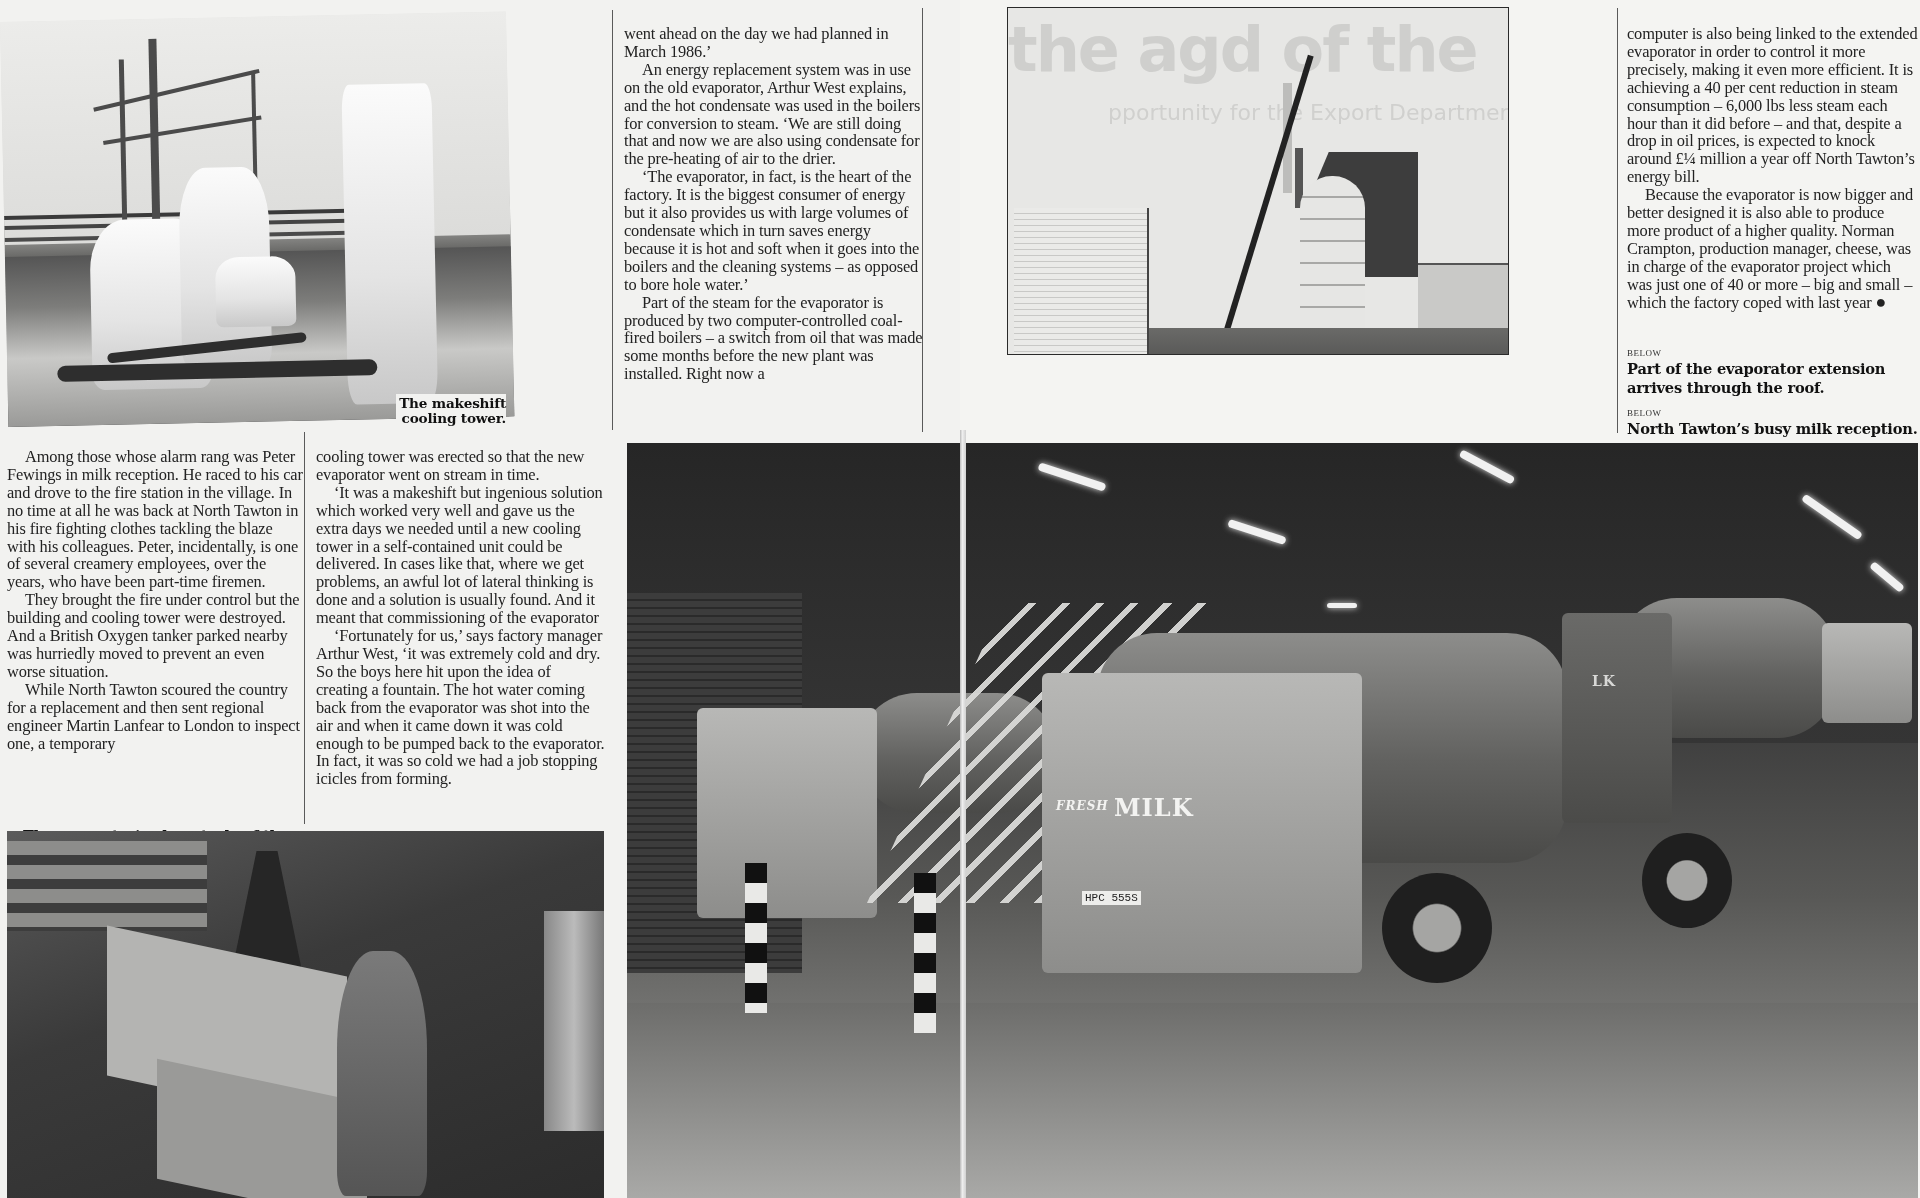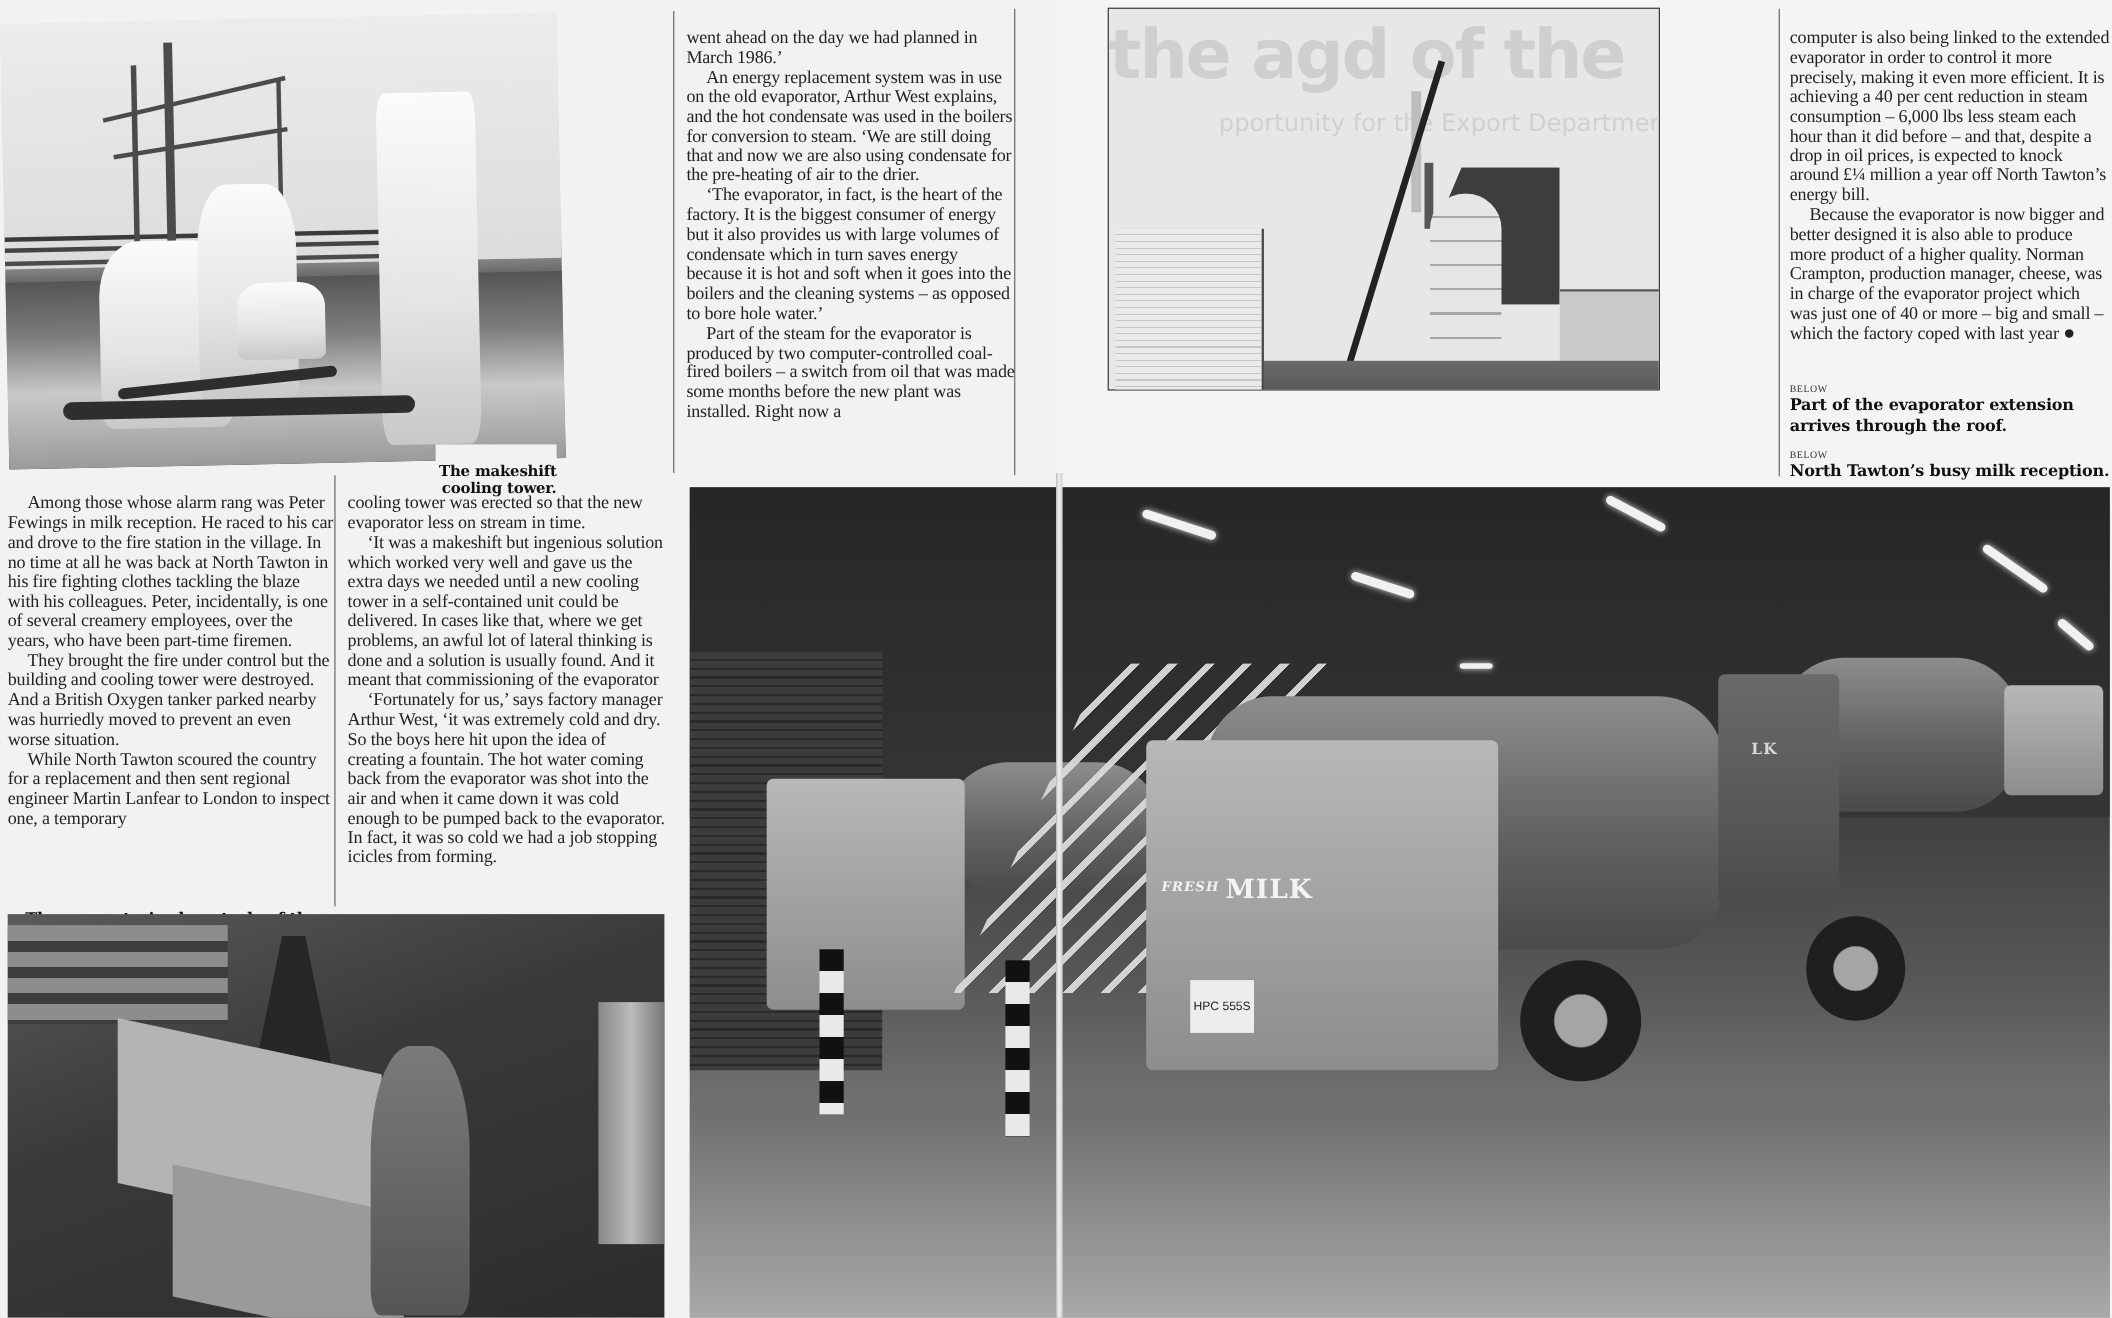--- a/index.html
+++ b/index.html
@@ -113,21 +113,21 @@
   }
   .photo-milk .ceiling { position: absolute; left: 0; top: 0; width: 100%; height: 300px; background: linear-gradient(180deg, #262626, #353535); }
   .photo-milk .light { position: absolute; height: 8px; background: #f1f1f1; border-radius: 4px; box-shadow: 0 0 6px #ddd; }
   .photo-milk .brickwall { position: absolute; left: 0; top: 150px; width: 175px; height: 380px; background: repeating-linear-gradient(180deg, #3c3c3c 0 6px, #2a2a2a 6px 8px); }
   .photo-milk .stairs { position: absolute; left: 240px; top: 160px; width: 340px; height: 300px; background: repeating-linear-gradient(135deg, transparent 0 18px, #d9d9d7 18px 24px); clip-path: polygon(40% 0, 100% 0, 60% 100%, 0 100%); opacity: .95; }
   .photo-milk .truck-cab { position: absolute; background: linear-gradient(180deg, #b8b8b6, #8d8d8b); border-radius: 6px; }
   .photo-milk .tank { position: absolute; background: linear-gradient(180deg, #8d8d8b, #626260 55%, #4a4a48); border-radius: 60px; }
   .photo-milk .wheel { position: absolute; background: radial-gradient(circle, #a5a5a3 0 30%, #1f1f1f 32%); border-radius: 50%; }
   .photo-milk .post { position: absolute; width: 22px; background: repeating-linear-gradient(180deg, #111 0 20px, #e9e9e7 20px 40px); }
   .photo-milk .milk-logo { position: absolute; font-family: "DejaVu Serif", serif; font-weight: bold; color: #f3f3f1; font-size: 24px; letter-spacing: 1px; }
-  .photo-milk .plate { position: absolute; background: #ededeb; color: #222; font-family: Liberation Sans, sans-serif; font-size: 11px; padding: 18px 3px; }
+  .photo-milk .plate { position: absolute; background: #ededeb; color: #222; font-family: Liberation Mono, monospace; font-size: 11px; padding: 1px 3px; }
   .photo-milk .floor { position: absolute; left: 0; top: 560px; width: 100%; height: 195px; background: linear-gradient(180deg, #6d6d6b, #a9a9a7); }
 </style>
 </head>
 <body>
 
 <div class="spread">
 
   <div class="page-left">
 
     <div class="photo photo-icicles">
@@ -139,33 +139,33 @@
       <div class="mast" style="left:90px;top:70px;width:170px;height:4px;transform:rotate(-12deg);"></div>
       <div class="mast" style="left:100px;top:110px;width:160px;height:4px;transform:rotate(-8deg);"></div>
       <div class="mast" style="left:250px;top:55px;width:4px;height:200px;"></div>
       <div class="ice" style="left:85px;top:200px;width:120px;height:170px;"></div>
       <div class="ice" style="left:175px;top:150px;width:90px;height:200px;"></div>
       <div class="ice" style="left:210px;top:240px;width:80px;height:70px;"></div>
       <div class="ice" style="left:340px;top:70px;width:90px;height:320px;border-radius:8% 8% 10% 10%;"></div>
       <div class="pipe" style="left:50px;top:345px;width:320px;"></div>
       <div class="pipe" style="left:100px;top:325px;width:200px;height:10px;transform:rotate(-5deg);"></div>
     </div>
-    <div class="caption" style="left:396px;top:404px;width:110px;font-size:13.6px;line-height:15px;text-align:right;background:#f2f2f0;padding:18px 0;">The makeshift cooling tower.</div>
+    <div class="caption" style="left:396px;top:394px;width:110px;font-size:13.6px;line-height:15px;text-align:right;background:#f2f2f0;padding:2px 0;">The makeshift cooling tower.</div>
 
     <div class="text-col" style="left:7px;top:432px;width:296px;">
       <p class="indent">Among those whose alarm rang was Peter Fewings in milk reception. He raced to his car and drove to the fire station in the village. In no time at all he was back at North Tawton in his fire fighting clothes tackling the blaze with his colleagues. Peter, incidentally, is one of several creamery employees, over the years, who have been part-time firemen.</p>
       <p class="indent">They brought the fire under control but the building and cooling tower were destroyed. And a British Oxygen tanker parked nearby was hurriedly moved to prevent an even worse situation.</p>
       <p class="indent">While North Tawton scoured the country for a replacement and then sent regional engineer Martin Lanfear to London to inspect one, a temporary</p>
     </div>
     <div class="caption" style="left:23px;top:786px;width:290px;margin-top:40px;">The computerised controls of the coal-fired boilers.</div>
 
     <div class="col-rule" style="left:304px;top:432px;height:392px;"></div>
 
     <div class="text-col" style="left:316px;top:432px;width:290px;">
-      <p>cooling tower was erected so that the new evaporator less on stream in time.</p>
+      <p>cooling tower was erected so that the new evaporator went on stream in time.</p>
       <p class="indent">‘It was a makeshift but ingenious solution which worked very well and gave us the extra days we needed until a new cooling tower in a self-contained unit could be delivered. In cases like that, where we get problems, an awful lot of lateral thinking is done and a solution is usually found. And it meant that commissioning of the evaporator</p>
       <p class="indent">‘Fortunately for us,’ says factory manager Arthur West, ‘it was extremely cold and dry. So the boys here hit upon the idea of creating a fountain. The hot water coming back from the evaporator was shot into the air and when it came down it was cold enough to be pumped back to the evaporator. In fact, it was so cold we had a job stopping icicles from forming.</p>
     </div>
 
     <div class="photo photo-controls">
       <div class="pipes"></div>
       <div class="hood"></div>
       <div class="panel"></div>
       <div class="desk"></div>
       <div class="man"></div>

